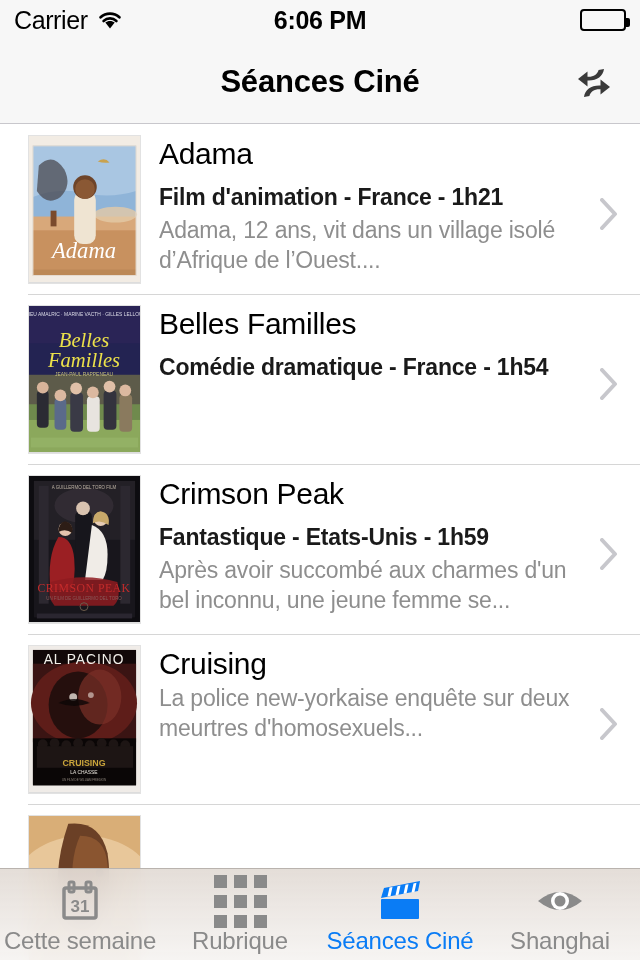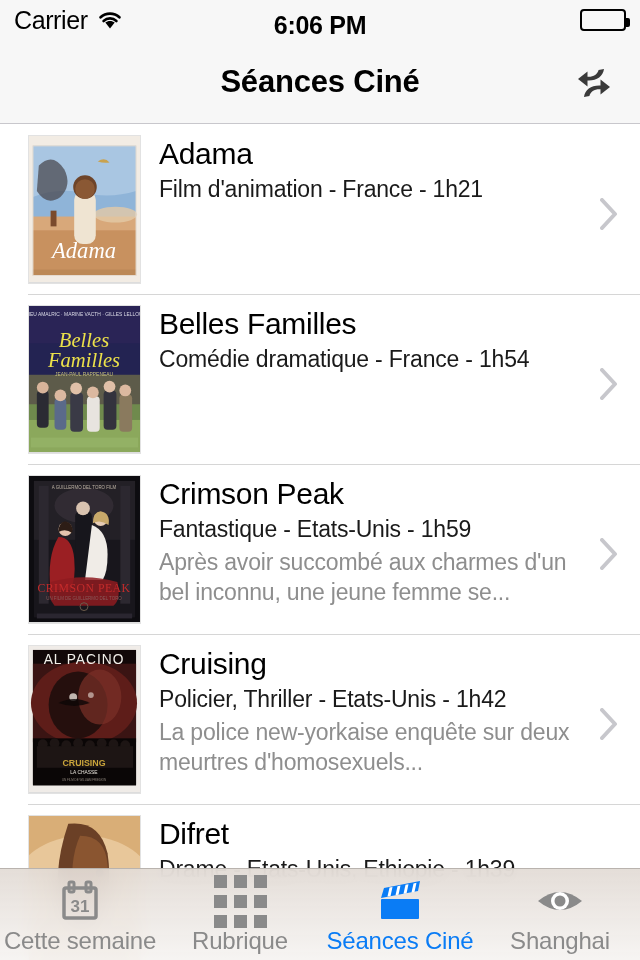--- a/index.html
+++ b/index.html
@@ -19,21 +19,21 @@
     background:#f7f7f7;
     display:flex; align-items:center;
     position:relative;
     padding:0 14px;
   }
   .sb-left { display:flex; align-items:center; gap:9px; }
   .sb-carrier { font-size:25px; color:#000; letter-spacing:-0.4px; }
   .wifi-icon { width:26px; height:20px; position:relative; display:block; }
   .sb-center {
     position:absolute; left:0; right:0; top:0; bottom:0;
-    display:flex; align-items:flex-end; justify-content:center;
+    display:flex; align-items:center; justify-content:center;
     pointer-events:none;
   }
   .sb-time { font-size:25px; color:#000; font-weight:bold; letter-spacing:-0.3px; }
   .sb-right { margin-left:auto; display:flex; align-items:center; }
   .battery {
     width:46px; height:22px; border:2px solid #000; border-radius:4px;
     position:relative; padding:2px;
   }
   .battery::after {
     content:""; position:absolute; right:-6px; top:7px;
@@ -92,21 +92,21 @@
     padding-right:60px;
     min-width:0;
     padding-top:2px;
   }
   .movie-title {
     font-size:30px; color:#000; line-height:1.13;
     letter-spacing:-0.3px; white-space:nowrap; overflow:hidden;
   }
   .movie-meta {
     font-size:23px; color:#1a1a1a; line-height:1.3;
-    margin-top:4px; letter-spacing:-0.2px; white-space:nowrap; overflow:hidden;
+    margin-top:12px; letter-spacing:-0.2px; white-space:nowrap; overflow:hidden;font-weight:bold;
   }
   .movie-desc {
     font-size:23px; color:#8e8e8e; line-height:1.32;
     margin-top:2px; letter-spacing:-0.2px;
   }
   .chevron {
     position:absolute; right:22px; top:74px;
     width:18px; height:32px;
   }
   .chevron svg { display:block; }
@@ -193,20 +193,21 @@
           <rect x="22" y="76" width="6" height="16" fill="#7a4a2c"></rect>
           <path d="M70 26 q7 -5 12 1 q-6 1 -12 -1 Z" fill="#c9a24e"></path>
           <text x="56" y="124" font-family="Liberation Serif, serif" font-style="italic" font-size="23" fill="#fff" text-anchor="middle">Adama</text>
           <rect x="4" y="136" width="105" height="6" fill="#b08250" opacity="0.5"></rect>
           <rect x="4" y="10" width="105" height="132" fill="none" stroke="#e6ddd2" stroke-width="1"></rect>
         </svg>
       </div>
       <div class="row-body">
         <div class="movie-title">Adama</div>
         <div class="movie-meta">Film d'animation - France - 1h21</div>
+        <div class="movie-desc">Adama, 12 ans, vit dans un village isolé d’Afrique de l’Ouest....</div>
       </div>
       <span class="chevron">
         <svg width="18" height="32" viewBox="0 0 18 32">
             <path d="M2 2 L15 16 L2 30" stroke="#c7c7cc" stroke-width="4" fill="none" stroke-linecap="round" stroke-linejoin="round"></path>
           </svg>
       </span>
     </div>
 
     <div class="row">
       <div class="poster">
@@ -313,21 +314,20 @@
               <circle cx="98" cy="101" r="5"></circle>
             <rect x="8" y="102" width="98" height="22"></rect>
           </g>
           <text x="56" y="122" font-family="Liberation Sans, sans-serif" font-size="9" fill="#c9a43a" text-anchor="middle" font-weight="bold">CRUISING</text>
           <text x="56" y="130" font-family="Liberation Sans, sans-serif" font-size="5" fill="#e8e4dc" text-anchor="middle">LA CHASSE</text>
           <text x="56" y="137" font-family="Liberation Sans, sans-serif" font-size="3" fill="#8a8078" text-anchor="middle">UN FILM DE WILLIAM FRIEDKIN</text>
         </svg>
       </div>
       <div class="row-body">
         <div class="movie-title">Cruising</div>
-        <div class="movie-meta">Policier, Thriller - Etats-Unis - 1h42</div>
         <div class="movie-desc">La police new-yorkaise enquête sur deux meurtres d'homosexuels...</div>
       </div>
       <span class="chevron">
         <svg width="18" height="32" viewBox="0 0 18 32">
             <path d="M2 2 L15 16 L2 30" stroke="#c7c7cc" stroke-width="4" fill="none" stroke-linecap="round" stroke-linejoin="round"></path>
           </svg>
       </span>
     </div>
 
     <div class="row">
@@ -341,25 +341,20 @@
           <circle cx="72" cy="58" r="4" fill="#2b1a10"></circle>
           <rect x="0" y="120" width="113" height="29" fill="#cf9f69"></rect>
           <g fill="#7a5432" opacity="0.7">
             <rect x="8" y="108" width="4" height="14"></rect>
               <rect x="18" y="110" width="4" height="12"></rect>
             <rect x="96" y="109" width="4" height="13"></rect>
               <rect x="104" y="111" width="4" height="11"></rect>
           </g>
         </svg>
       </div>
-      <div class="row-body">
-        <div class="movie-title">Difret</div>
-        <div class="movie-meta">Drame - Etats-Unis, Ethiopie - 1h39</div>
-        <div class="movie-desc"></div>
-      </div>
       <span class="chevron">
         <svg width="18" height="32" viewBox="0 0 18 32">
             <path d="M2 2 L15 16 L2 30" stroke="#c7c7cc" stroke-width="4" fill="none" stroke-linecap="round" stroke-linejoin="round"></path>
           </svg>
       </span>
     </div>
 
   </div>
 
   <div class="tabbar">

